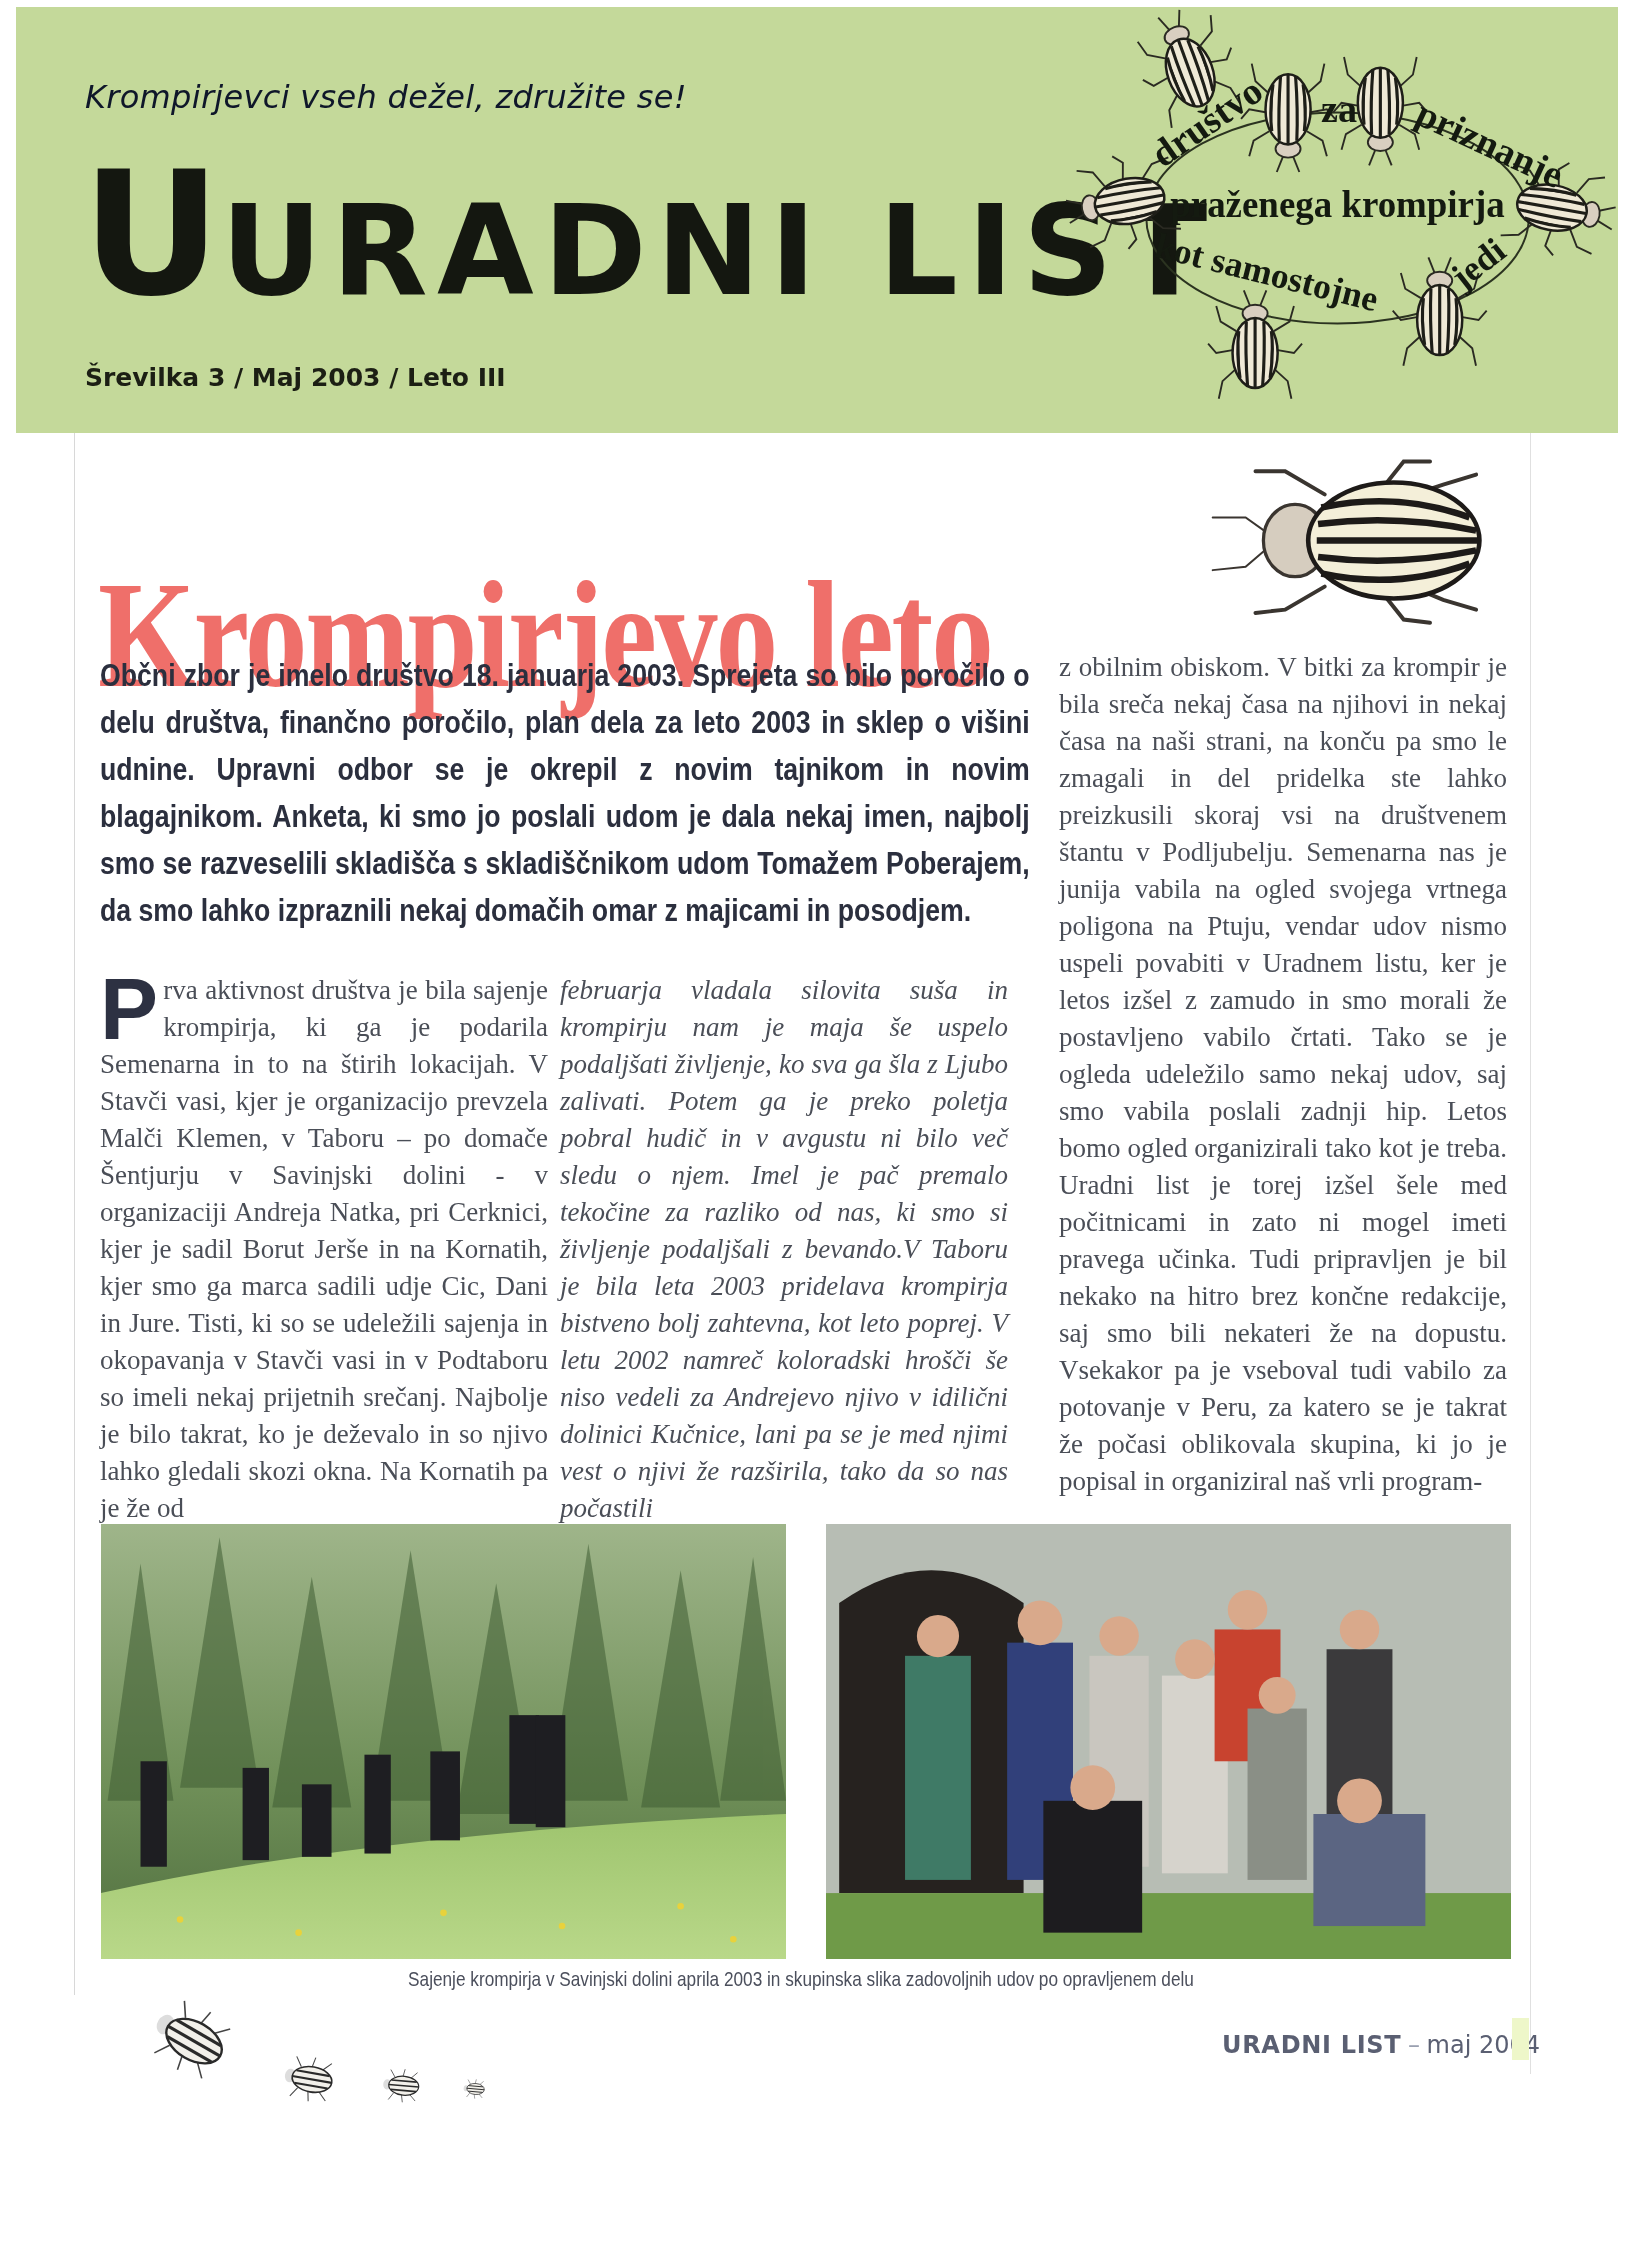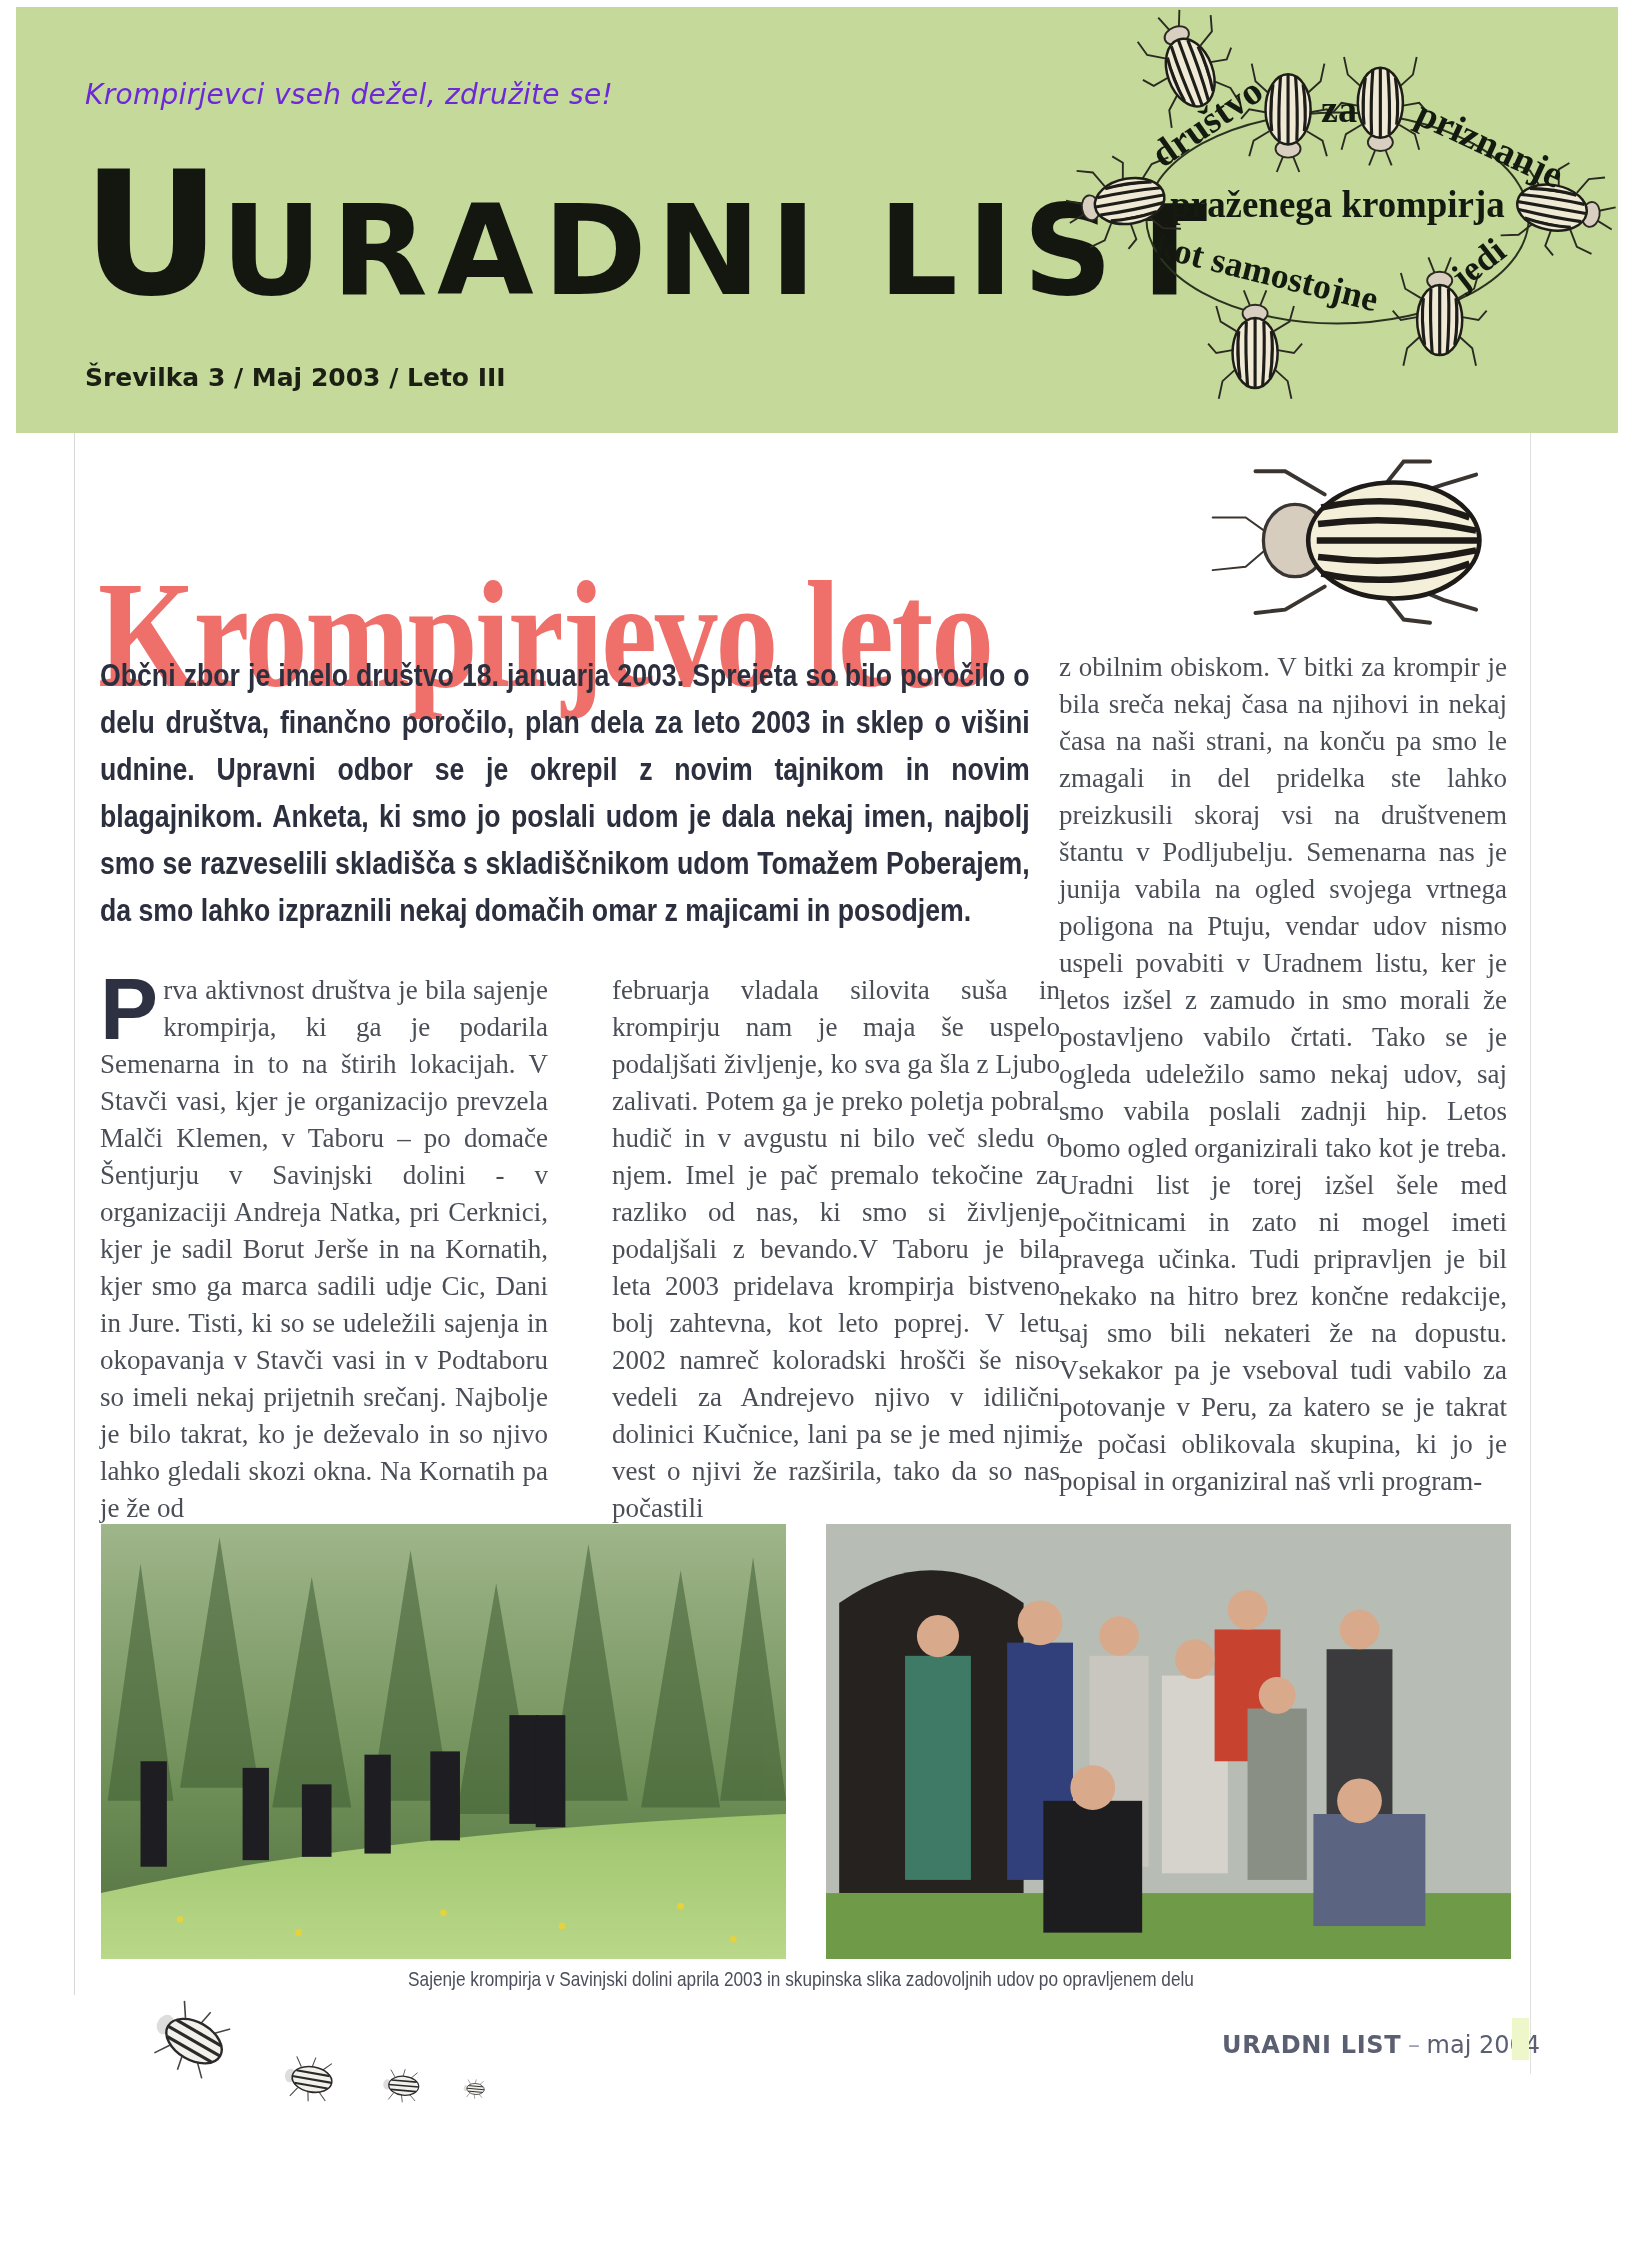--- a/index.html
+++ b/index.html
@@ -1,40 +1,40 @@
 <!DOCTYPE html>
 <html style="font-size:10.5px"><head>
 <meta charset="utf-8">
 <style>
   html, body { margin:0; padding:0; background:#ffffff; }
   body { width:1633px; height:2261px; position:relative; overflow:hidden; font-family:"Liberation Serif", serif; }
 
   
   .masthead { position:absolute; left:16px; top:6.6px; width:1602px; height:426px; background:#c4d99a; }
-  .slogan { position:absolute; left:69px; top:71px; font-family:"DejaVu Sans", sans-serif; font-style:italic; font-size:28px; color:#6d28d9; letter-spacing:0.3px; }
+  .slogan { position:absolute; left:69px; top:71px; font-family:"DejaVu Sans", sans-serif; font-style:italic; font-size:32px; color:#0f172a; letter-spacing:0.3px; }
   .paper-title { position:absolute; left:66px; top:142px; font-family:"DejaVu Sans", sans-serif; font-weight:bold; color:#141710; line-height:1; white-space:nowrap; }
   .paper-title .big-u { font-size:171px; }
   .paper-title .rest { font-size:125px; letter-spacing:9.2px; }
   .issue-line { position:absolute; left:69px; top:356px; font-family:"DejaVu Sans", sans-serif; font-weight:bold; font-size:25px; color:#1c1f14; }
 
   .logo { position:absolute; left:1054px; top:6.6px; width:567px; height:422px; }
 
   
   .page-frame-left { position:absolute; left:74px; top:433px; width:1.3px; height:1562px; background:#d8d8d8; }
   .page-frame-right { position:absolute; left:1530px; top:433px; width:1.3px; height:1641px; background:#e0e0e0; }
 
   .headline { position:absolute; left:98px; top:455px; font-family:"Liberation Serif", serif; font-size:153px; color:#ef6f6a; line-height:1; letter-spacing:-2.6px; transform:scaleX(0.82); transform-origin:left top; white-space:nowrap; }
 
   .deco-beetle-large { position:absolute; left:1206px; top:445px; width:290px; height:191px; }
 
   .lead { position:absolute; left:100px; top:652px; width:929px; font-family:"Liberation Sans", sans-serif; font-weight:bold; font-size:31px; line-height:47px; color:#2b2f3e; text-align:justify; transform:scaleX(0.86); transform-origin:left top; width:1081px; }
 
   .col { position:absolute; font-family:"Liberation Serif", serif; font-size:27px; line-height:37px; color:#4a4e57; text-align:justify; hyphens:auto; }
   .col1 { left:100px; top:972px; width:448px; }
-  .col2 { left:612px; top:972px; width:448px; }
+  .col2 { left:560px; top:972px; width:448px;font-style:italic; }
   .col3 { left:1059px; top:649px; width:448px; }
   .col p { margin:0; }
   .dropcap { float:left; font-family:"Liberation Sans", sans-serif; font-weight:bold; font-size:87px; line-height:66px; color:#2d3142; margin:4px 5.3px -4px 0; height:69px; }
 
   
   .photo { position:absolute; overflow:hidden; }
   .photo1 { left:101px; top:1524px; width:685px; height:435px; }
   .photo2 { left:826px; top:1524px; width:685px; height:435px; }
   .photo svg { display:block; width:100%; height:100%; }
 

